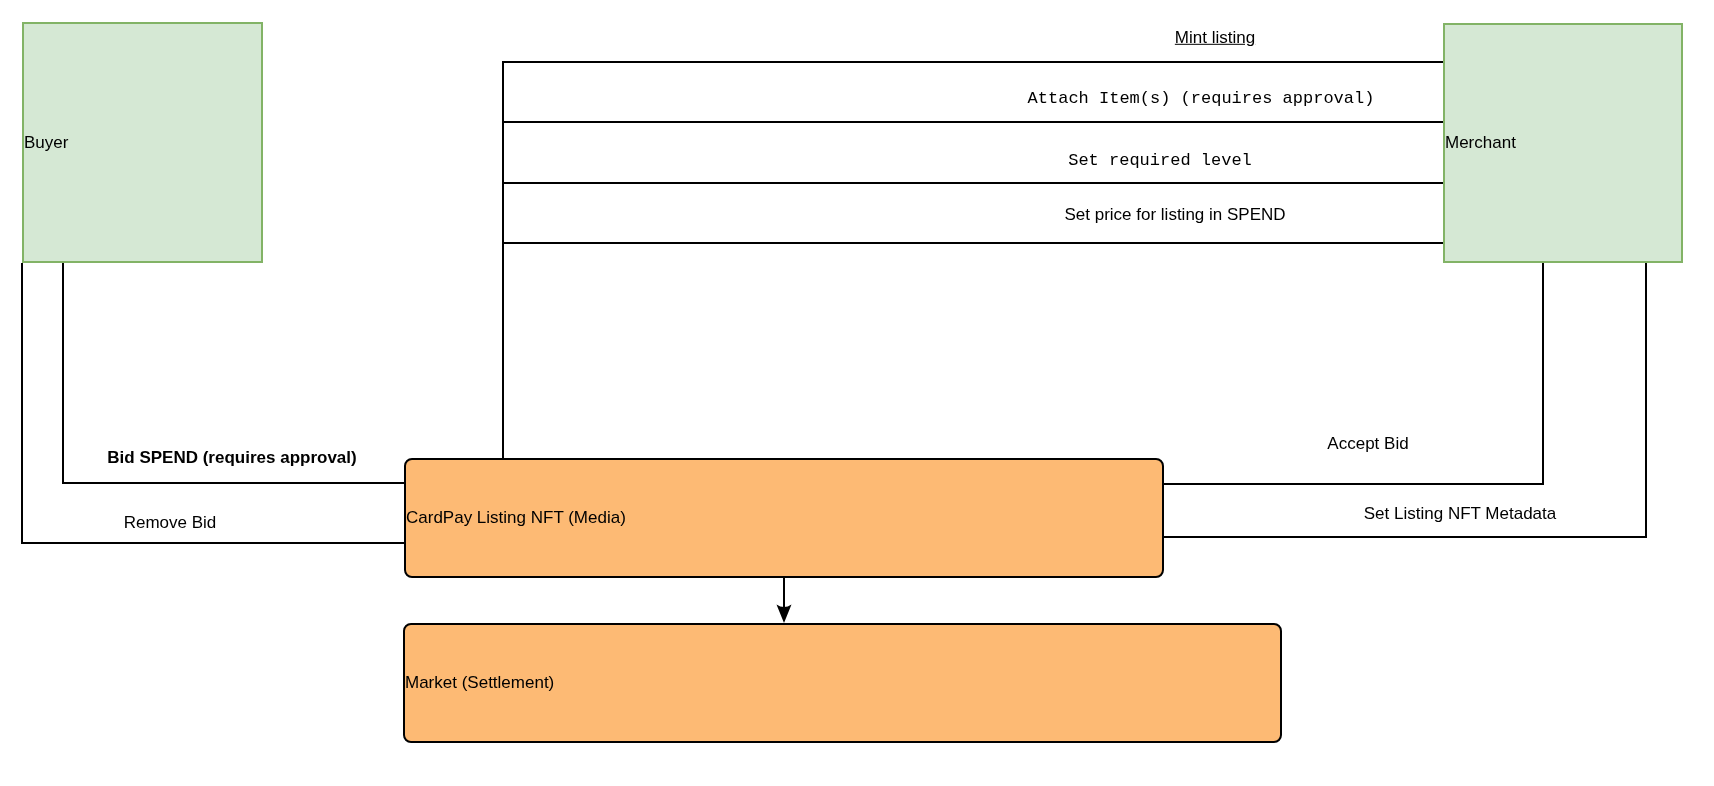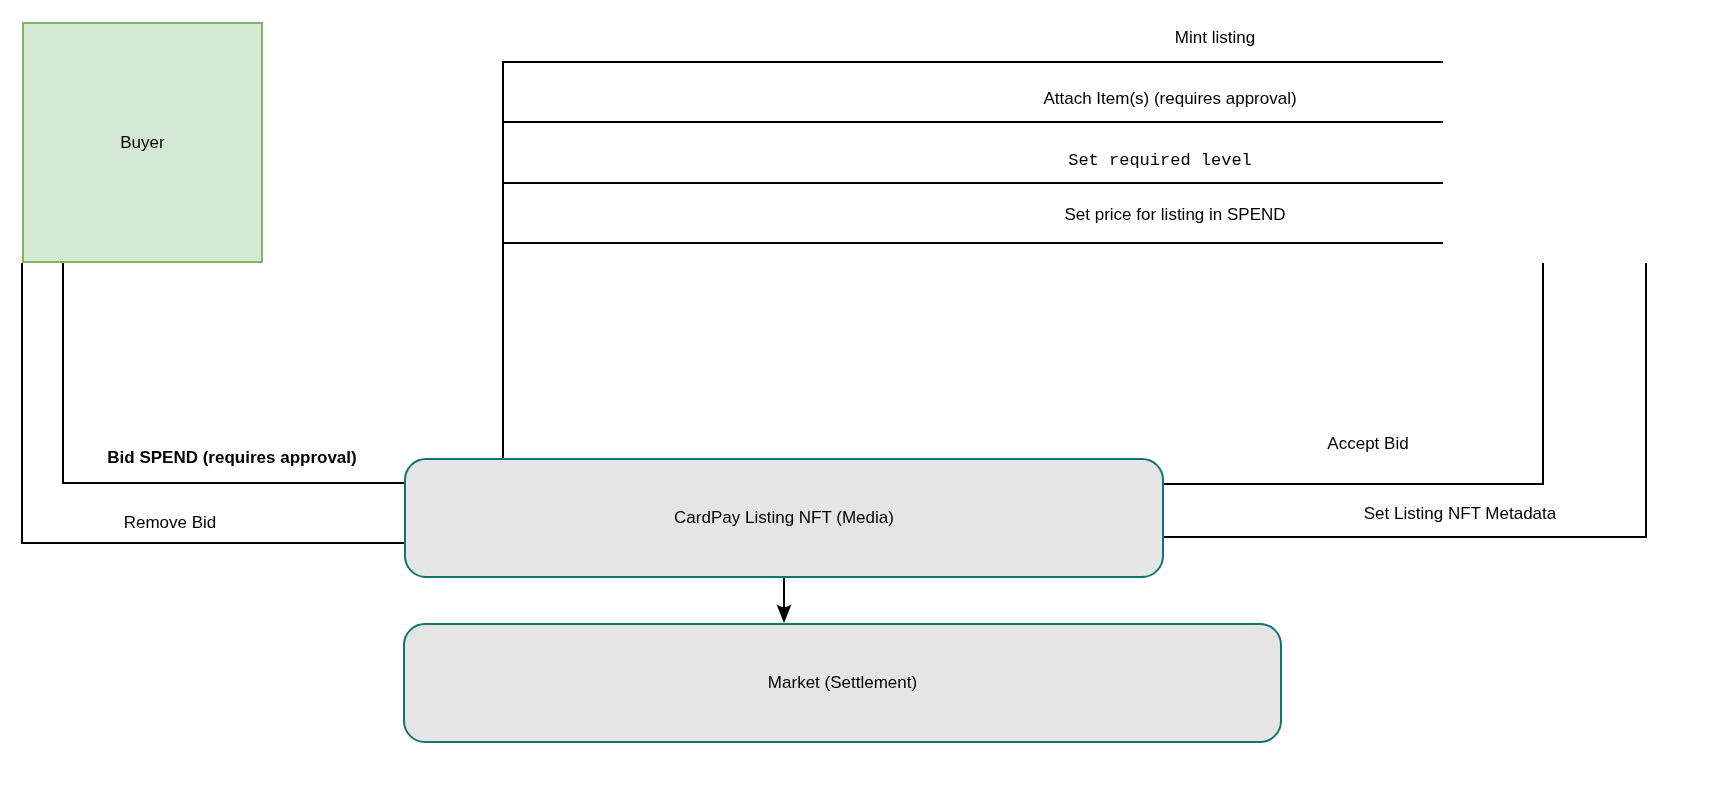--- a/index.html
+++ b/index.html
@@ -14,32 +14,31 @@
     background: #ffffff;
     font-family: "Liberation Sans", sans-serif;
     font-size: 17px;
     color: #000000;
     overflow: hidden;
   }
   .node {
     position: absolute;
     display: flex;
     align-items: center;
-    justify-content: center;
     text-align: center;
     box-sizing: border-box;
   }
   .actor {
     background: #d5e8d4;
     border: 2px solid #82b366;
   }
   .artifact {
-    background: #e5e5e5;
-    border: 2px solid #0f766e;
-    border-radius: 22px;
+    background: #fdba74;
+    border: 2px solid #000000;
+    border-radius: 8px;
   }
   .hline, .vline {
     position: absolute;
     background: #000000;
   }
   .hline { height: 2px; }
   .vline { width: 2px; }
   .edge-label {
     position: absolute;
     transform: translate(-50%, -50%);
@@ -79,32 +78,35 @@
 
   <svg class="arrow-svg" viewBox="0 0 28 50">
     <line x1="14" y1="2" x2="14" y2="34" stroke="#000000" stroke-width="2"></line>
     <path d="M14,47 L6.5,28.5 Q14,33.5 21.5,28.5 Z" fill="#000000"></path>
   </svg>
 
   <div class="node actor" style="left:22px; top:22px; width:241px; height:241px;">
     <span>Buyer</span>
   </div>
 
+  <div class="node actor" style="left:1443px; top:23px; width:240px; height:240px;">
+    <span>Merchant</span>
+  </div>
 
   <div class="node artifact" style="left:404px; top:458px; width:760px; height:120px;">
     <span>CardPay Listing NFT (Media)</span>
   </div>
 
   <div class="node artifact" style="left:403px; top:623px; width:879px; height:120px;">
     <span>Market (Settlement)</span>
   </div>
 
-  <div class="edge-label" style="left:1215px; top:38px;">Mint listing</div>
+  <div class="edge-label" style="left:1215px; top:38px;text-decoration:underline;">Mint listing</div>
 
-  <div class="edge-label" style="left:1170px; top:99px;">Attach Item(s) (requires approval)</div>
+  <div class="edge-label" style="left:1201px; top:99px;font-family:Liberation Mono, monospace;">Attach Item(s) (requires approval)</div>
 
   <div class="edge-label" style="left:1160px; top:161px;font-family:Liberation Mono, monospace;">Set required level</div>
 
   <div class="edge-label" style="left:1175px; top:215px;">Set price for listing in SPEND</div>
 
   <div class="edge-label" style="left:232px; top:458px;font-weight:bold;">Bid SPEND (requires approval)</div>
 
   <div class="edge-label" style="left:170px; top:523px;">Remove Bid</div>
 
   <div class="edge-label" style="left:1368px; top:444px;">Accept Bid</div>

